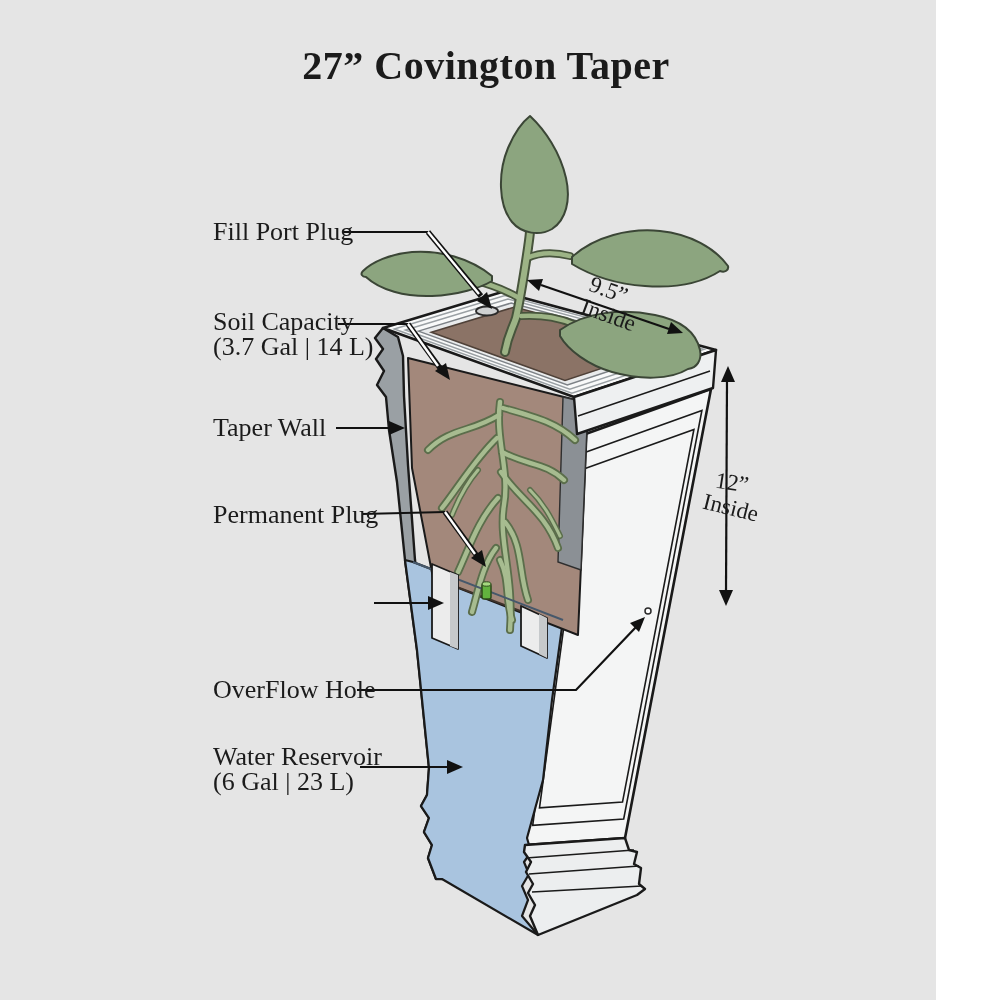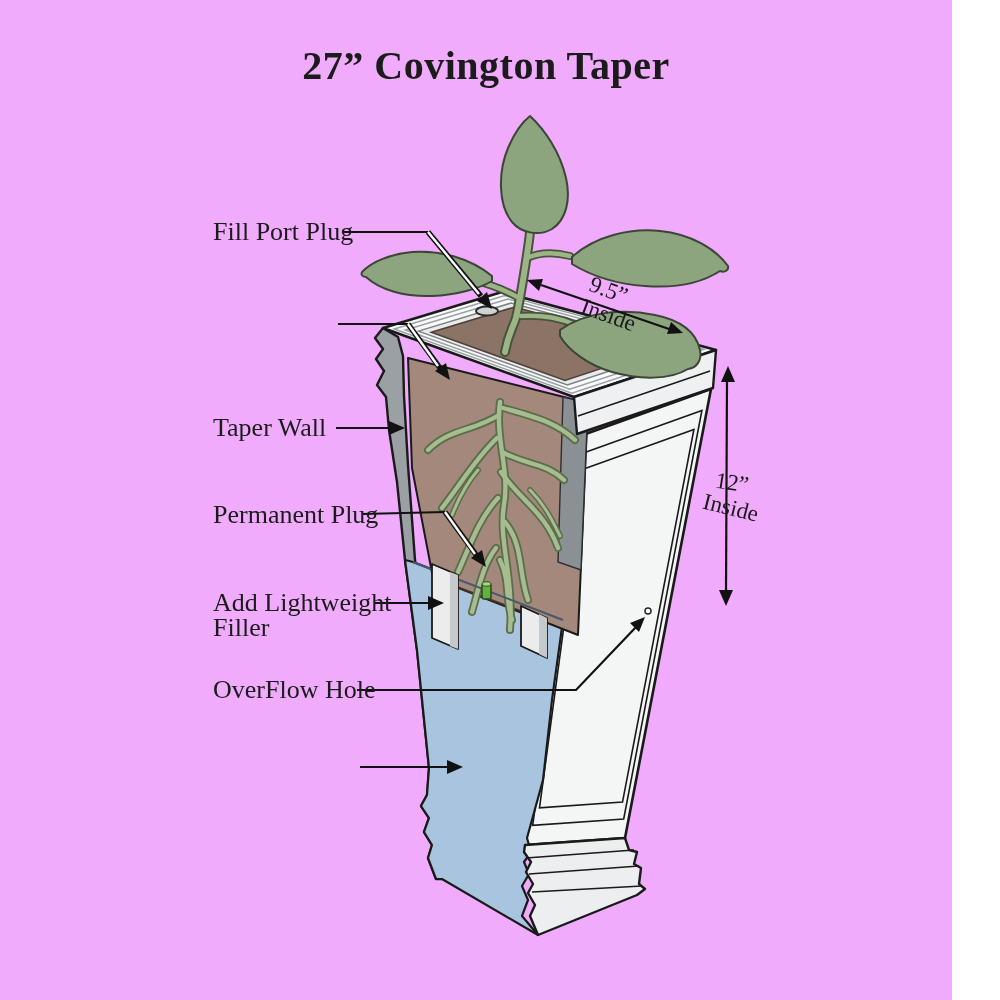--- a/index.html
+++ b/index.html
@@ -1,17 +1,17 @@
 <!DOCTYPE html>
 <html><head>
 <meta charset="utf-8">
 <style>
   html,body{margin:0;padding:0;background:#fff;}
-  #page{position:relative;width:936px;height:1000px;background:#f0abfc;overflow:hidden;
-        font-family:"Liberation Serif", serif;color:#1b1b1b;padding-left:16px;}
+  #page{position:relative;width:936px;height:1000px;background:#e5e5e5;overflow:hidden;
+        font-family:"Liberation Serif", serif;color:#1b1b1b;}
   #title{position:absolute;top:42px;left:-14px;width:1000px;text-align:center;
          font-size:40px;font-weight:bold;letter-spacing:0.5px;}
   .callout{position:absolute;font-size:26px;line-height:25px;white-space:nowrap;}
   svg{position:absolute;top:0;left:0;}
   .outline{stroke:#1a1a1a;stroke-linejoin:round;}
   .dimtext{font-family:"Liberation Serif", serif;font-size:23px;fill:#1b1b1b;}
 </style>
 </head>
 <body>
 
@@ -170,27 +170,31 @@
       <polygon points="728,366 721,382 735,382" stroke="none"></polygon>
       <polygon points="726,606 719,590 733,590" stroke="none"></polygon>
       <text class="dimtext" x="731" y="490" text-anchor="middle" stroke="none" transform="rotate(9 731 490)">12”</text>
       <text class="dimtext" x="729" y="515" text-anchor="middle" stroke="none" transform="rotate(14 729 515)">Inside</text>
     </g>
   </svg>
 
   <div class="callout" style="left:213px;top:219px;">
     <span>Fill Port Plug</span>
   </div>
+  <div class="callout" style="left:213px;top:309px;">
+    <span style="display:block;">Soil Capacity</span>
+    <span style="display:block;">(3.7 Gal | 14 L)</span>
+  </div>
   <div class="callout" style="left:213px;top:415px;">
     <span>Taper Wall</span>
   </div>
   <div class="callout" style="left:213px;top:502px;">
     <span>Permanent Plug</span>
   </div>
-  <div class="callout" style="left:213px;top:590px;">
-    <span style="display:block;">Add Lightweight</span>
-    <span style="display:block;">Filler</span>
-  </div>
   <div class="callout" style="left:213px;top:677px;">
     <span>OverFlow Hole</span>
   </div>
+  <div class="callout" style="left:213px;top:744px;">
+    <span style="display:block;">Water Reservoir</span>
+    <span style="display:block;">(6 Gal | 23 L)</span>
+  </div>
 
 </div>
 
 </body></html>

